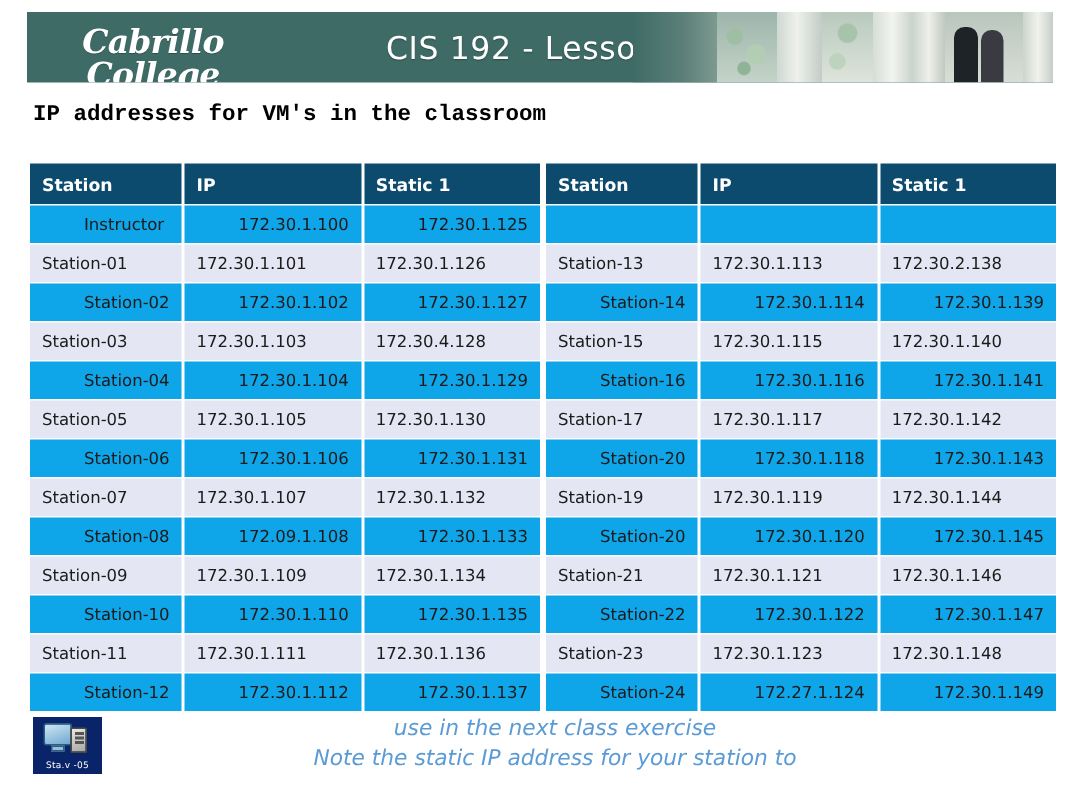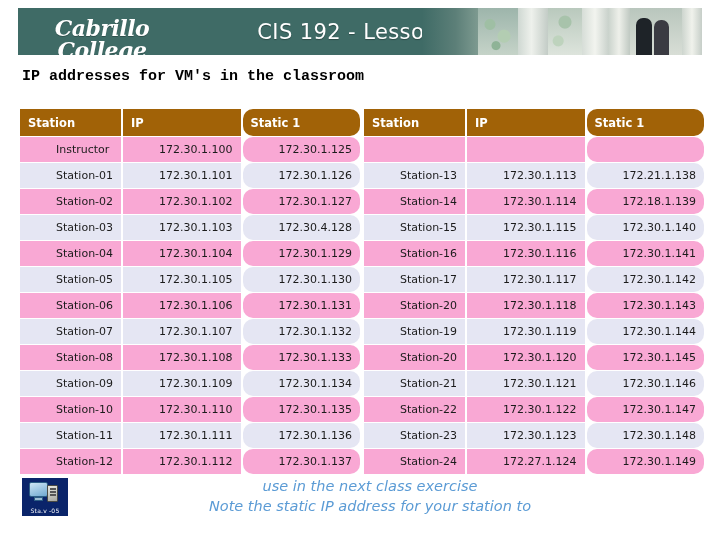--- a/index.html
+++ b/index.html
@@ -107,41 +107,41 @@
     border-collapse: separate;
     border-spacing: 2px 1px;
     font-family: "DejaVu Sans", sans-serif;
     font-size: 11px;
     color: #1b1b1b;
   }
   #table-left  { left: 18px; top: 108px; }
   #table-right { left: 362px; top: 108px; }
 
   .ip-table th {
-    background: #a16207;
+    background: #0c4a6e;
     color: #ffffff;
     font-weight: bold;
     font-size: 11.5px;
     text-align: left;
     padding: 6px 8px;
     height: 27px;
     white-space: nowrap;
   }
   .ip-table td {
     padding: 5px 8px;
     height: 25px;
     white-space: nowrap;
     text-align: left;
   }
-  .ip-table tr.odd  td { background: #f9a8d4; padding-left: 36px; }
-  .ip-table tr.even td { background: #e5e6f3; text-align: right; }
+  .ip-table tr.odd  td { background: #0ea5e9; padding-left: 36px; }
+  .ip-table tr.even td { background: #e5e6f3; }
 
   .col-station { width: 82px; }
   .col-ip      { width: 108px; }
-  .col-static  { width: 114px; border-radius: 10px; }
+  .col-static  { width: 114px; }
 
   
   .note {
     position: absolute;
     left: 160px; top: 476px;
     width: 420px;
     text-align: center;
     font-family: "DejaVu Sans", sans-serif;
     font-style: italic;
     font-size: 14.5px;
@@ -267,21 +267,21 @@
           <td class="col-ip">172.30.1.106</td>
           <td class="col-static">172.30.1.131</td>
         </tr>
         <tr class="even">
           <td class="col-station">Station-07</td>
           <td class="col-ip">172.30.1.107</td>
           <td class="col-static">172.30.1.132</td>
         </tr>
         <tr class="odd">
           <td class="col-station">Station-08</td>
-          <td class="col-ip">172.30.1.108</td>
+          <td class="col-ip">172.09.1.108</td>
           <td class="col-static">172.30.1.133</td>
         </tr>
         <tr class="even">
           <td class="col-station">Station-09</td>
           <td class="col-ip">172.30.1.109</td>
           <td class="col-static">172.30.1.134</td>
         </tr>
         <tr class="odd">
           <td class="col-station">Station-10</td>
           <td class="col-ip">172.30.1.110</td>
@@ -310,26 +310,26 @@
     </thead>
     <tbody>
         <tr class="odd">
           <td class="col-station"></td>
           <td class="col-ip"></td>
           <td class="col-static"></td>
         </tr>
         <tr class="even">
           <td class="col-station">Station-13</td>
           <td class="col-ip">172.30.1.113</td>
-          <td class="col-static">172.21.1.138</td>
+          <td class="col-static">172.30.2.138</td>
         </tr>
         <tr class="odd">
           <td class="col-station">Station-14</td>
           <td class="col-ip">172.30.1.114</td>
-          <td class="col-static">172.18.1.139</td>
+          <td class="col-static">172.30.1.139</td>
         </tr>
         <tr class="even">
           <td class="col-station">Station-15</td>
           <td class="col-ip">172.30.1.115</td>
           <td class="col-static">172.30.1.140</td>
         </tr>
         <tr class="odd">
           <td class="col-station">Station-16</td>
           <td class="col-ip">172.30.1.116</td>
           <td class="col-static">172.30.1.141</td>

